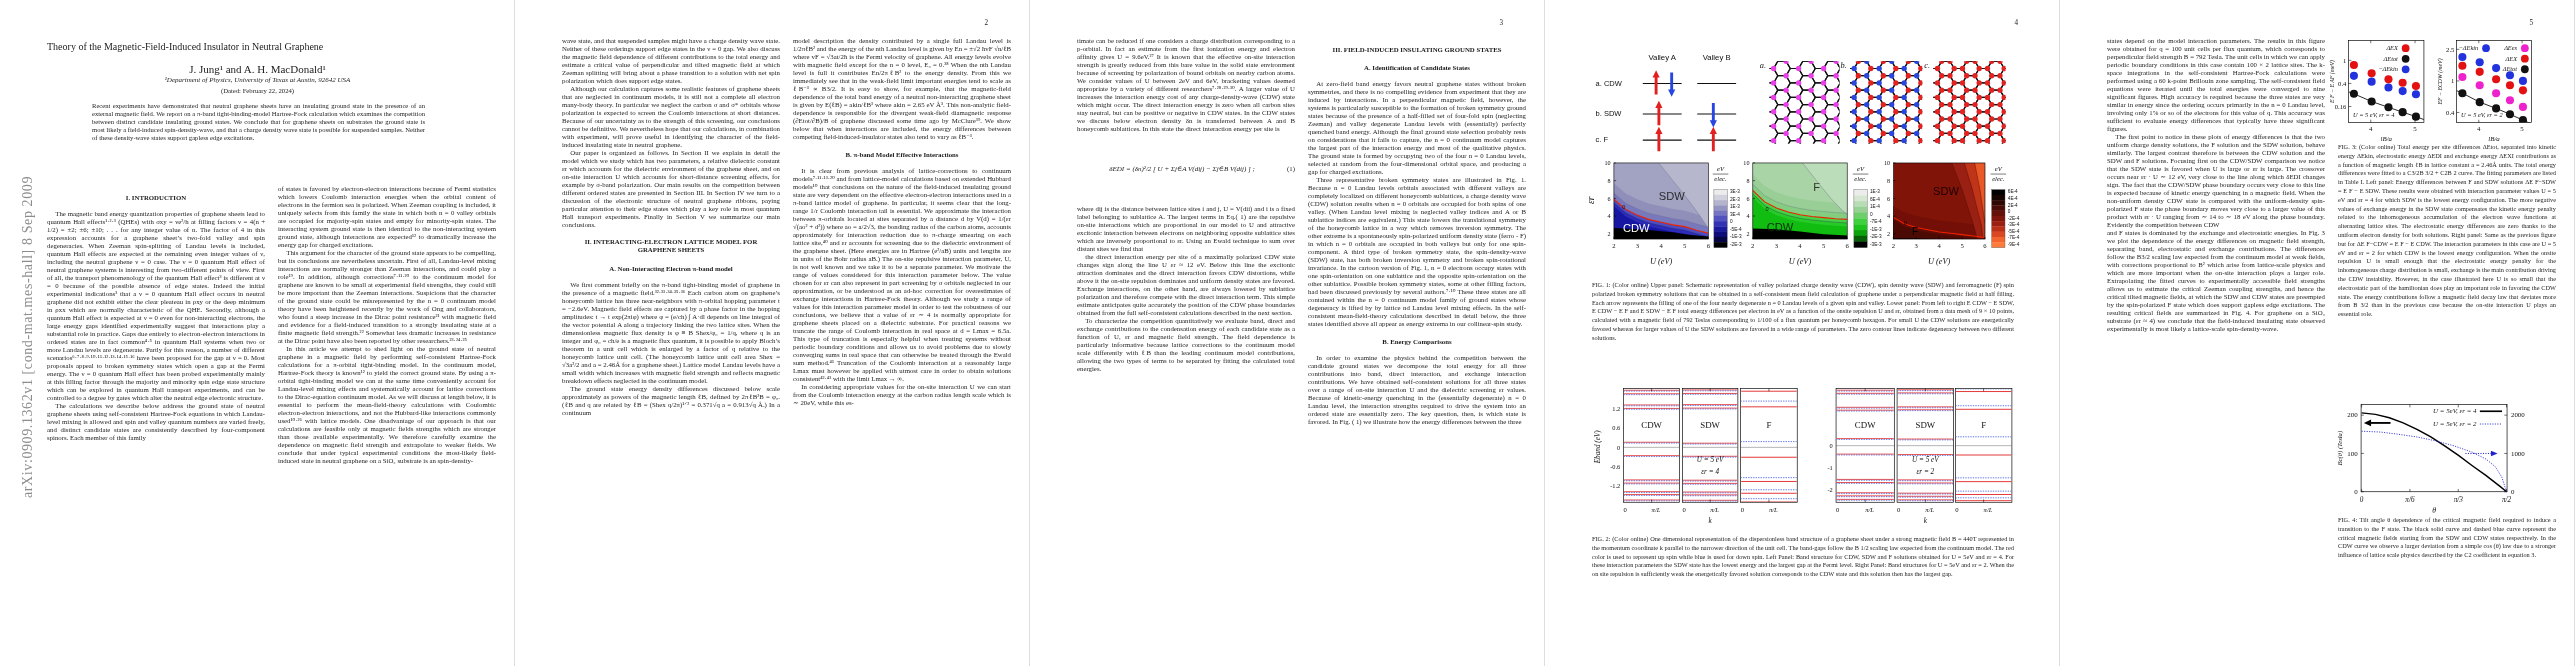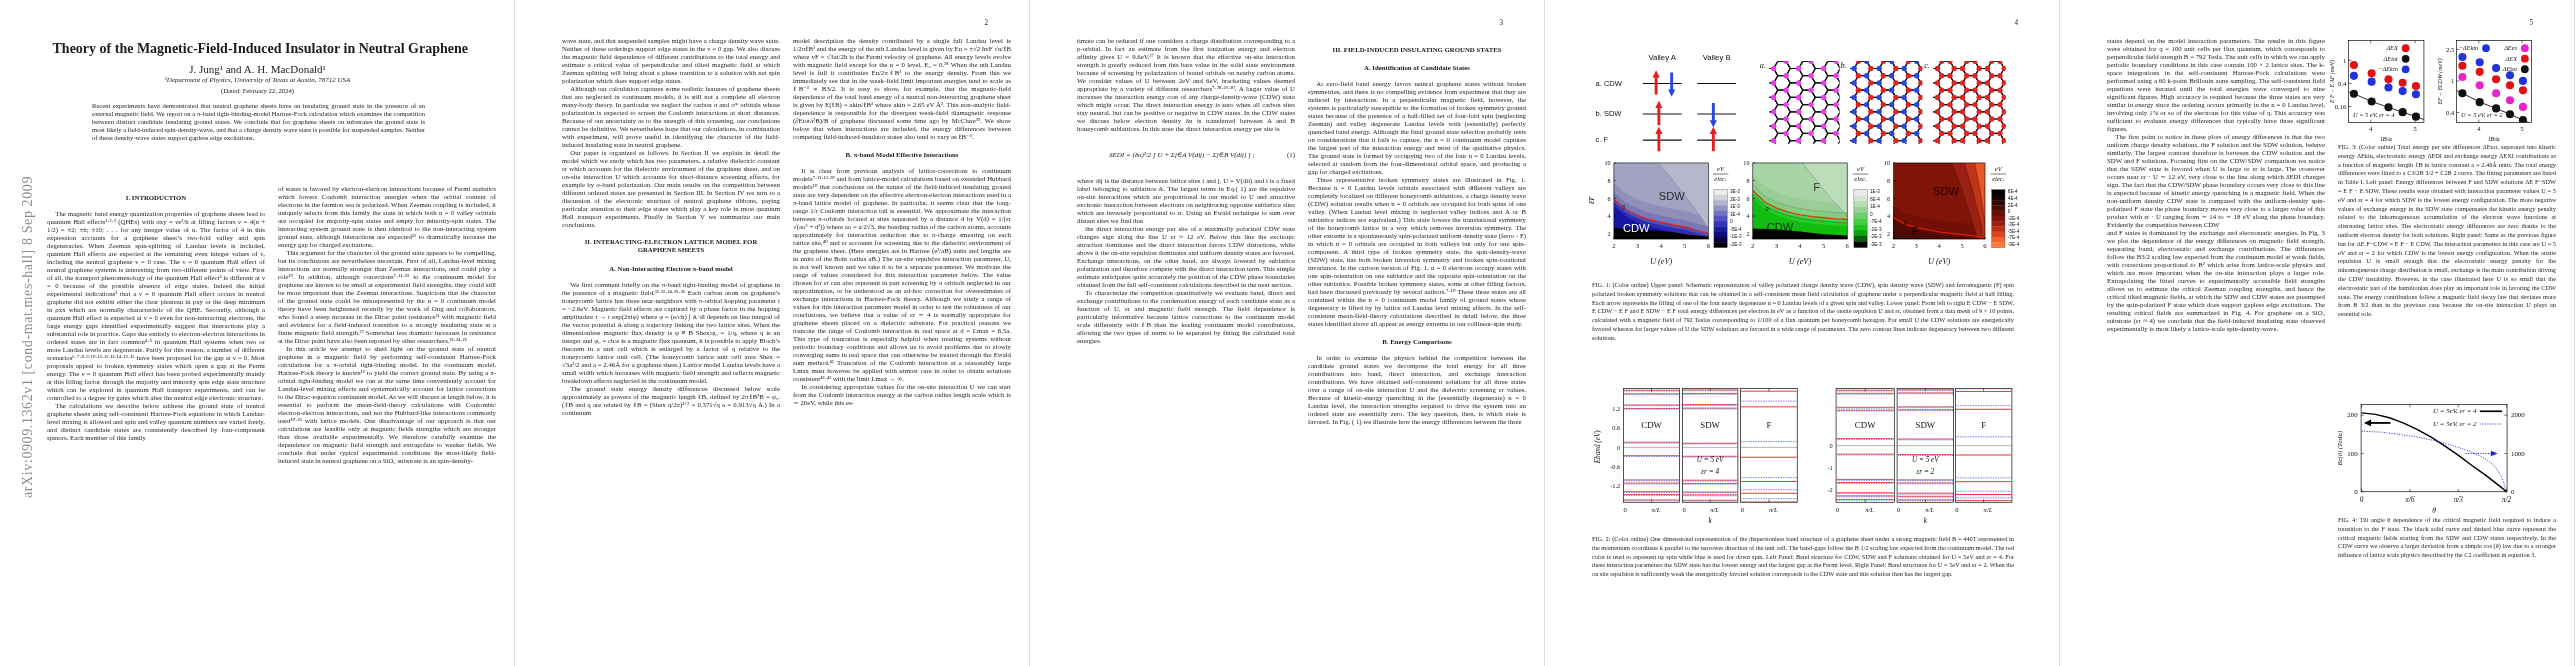--- a/index.html
+++ b/index.html
@@ -1,48 +1,48 @@
 <!DOCTYPE html>
 <html style="font-size:9px"><head>
 <meta charset="utf-8">
 <style>
   html,body{margin:0;padding:0;background:#e9e9e9;}
   .canvas{position:relative;width:2576px;height:667px;display:flex;background:#fff;}
   .page{position:relative;width:515px;height:667px;background:#ffffff;border-right:0.6px solid #dedede;
         box-sizing:border-box;overflow:hidden;font-family:"Liberation Serif","DejaVu Serif",serif;color:#1c1c1c;}
   .stamp{position:absolute;left:-183px;top:329px;width:422px;text-align:center;color:#8d8d8d;
          font-size:14px;transform:rotate(-90deg);font-family:"Liberation Serif",serif;letter-spacing:0.6px;}
-  .title{position:absolute;top:41px;left:47px;width:421px;text-align:right;font-weight:bold;font-size:14px;}
+  .title{position:absolute;top:41px;left:47px;width:421px;text-align:left;font-weight:normal;font-size:10px;}
   .authors{position:absolute;top:63px;left:47px;width:421px;text-align:center;font-size:11px;}
   .affil{position:absolute;top:76px;left:47px;width:421px;text-align:center;font-style:italic;font-size:7px;}
   .dated{position:absolute;top:87px;left:47px;width:421px;text-align:center;font-size:6.7px;}
   .abstract{position:absolute;top:102px;left:92px;width:333px;font-size:6.6px;line-height:8px;text-align:justify;}
   .pagenum{position:absolute;top:19px;right:41px;font-size:7.2px;}
   .col{position:absolute;width:218px;text-align:justify;overflow:hidden;}
   .para{font-size:6.8px;line-height:8px;text-indent:8.3px;margin:0;}
   .para0{text-indent:0;}
   .h1{font-size:6.8px;font-weight:bold;text-align:center;margin:9px 10px 7.8px 10px;line-height:8.3px;}
   .h2{font-size:6.8px;font-weight:bold;text-align:center;margin:10px 13.3px 7.8px 13.3px;line-height:8.3px;}
-  .eqrow{display:flex;align-items:flex-start;margin:18px 0;}
+  .eqrow{display:flex;align-items:flex-start;margin:32px 0;}
   .eqbody{flex:1;text-align:center;font-style:italic;font-size:7px;}
   .eqno{font-size:6.8px;}
   .caption{position:absolute;font-size:6.3px;line-height:8.8px;text-align:justify;}
   svg{position:absolute;overflow:visible;}
   text{user-select:none;}
 </style>
 </head>
 <body>
 
 <div class="canvas">
 
   <div class="page">
     <div class="stamp">arXiv:0909.1362v1  [cond-mat.mes-hall]  8 Sep 2009</div>
     <div class="title">Theory of the Magnetic-Field-Induced Insulator in Neutral Graphene</div>
     <div class="authors">J. Jung¹ and A. H. MacDonald¹</div>
-    <div class="affil">¹Department of Physics, University of Texas at Austin, 78712 USA</div>
+    <div class="affil">¹Department of Physics, University of Texas at Austin, 92642 USA</div>
     <div class="dated">(Dated: February 22, 2024)</div>
     <div class="abstract">Recent experiments have demonstrated that neutral graphene sheets have an insulating ground state in the presence of an external magnetic field.  We report on a π-band tight-binding-model Hartree-Fock calculation which examines the competition between distinct candidate insulating ground states.  We conclude that for graphene sheets on substrates the ground state is most likely a field-induced spin-density-wave, and that a charge density wave state is possible for suspended samples. Neither of these density-wave states support gapless edge excitations.</div>
     <div class="col" style="left:47px;top:185px;height:389px;">
         <div class="h1">I.   INTRODUCTION</div>
         <p class="para">The magnetic band energy quantization properties of graphene sheets lead to quantum Hall effects¹·²·³ (QHEs) with σxy = νe²/h at filling factors ν = 4(n + 1/2) = ±2; ±6; ±10; . . .  for any integer value of n.  The factor of 4 in this expression accounts for a graphene sheet’s two-fold valley and spin degeneracies.  When Zeeman spin-splitting of Landau levels is included, quantum Hall effects are expected at the remaining even integer values of ν, including the neutral graphene ν = 0 case.  The ν = 0 quantum Hall effect of neutral graphene systems is interesting from two-different points of view.  First of all, the transport phenomenology of the quantum Hall effect³ is different at ν = 0 because of the possible absence of edge states.  Indeed the initial experimental indications³ that a ν = 0 quantum Hall effect occurs in neutral graphene did not exhibit either the clear pleateau in ρxy or the deep minimum in ρxx which are normally characteristic of the QHE.  Secondly, although a quantum Hall effect is expected at ν = 0 even for non-interacting electrons, the large energy gaps identified experimentally suggest that interactions play a substantial role in practice.  Gaps due entirely to electron-electron interactions in ordered states are in fact common⁴·⁵ in quantum Hall systems when two or more Landau levels are degenerate.  Partly for this reason, a number of different scenarios⁶·⁷·⁸·⁹·¹⁰·¹¹·¹²·¹³·¹⁴·¹⁵·¹⁶ have been proposed for the gap at ν = 0.  Most proposals appeal to broken symmetry states which open a gap at the Fermi energy.  The ν = 0 quantum Hall effect has been probed experimentally mainly at this filling factor through the majority and minority spin edge state structure which can be explored in quantum Hall transport experiments, and can be controlled to a degree by gates which alter the neutral edge electronic structure.</p>
         <p class="para">The calculations we describe below address the ground state of neutral graphene sheets using self-consistent Hartree-Fock equations in which Landau-level mixing is allowed and spin and valley quantum numbers are varied freely, and distinct candidate states are consistently described by four-component spinors.  Each member of this family</p>
       </div>
     <div class="col" style="left:278px;top:185px;height:389px;">
         <p class="para para0">of states is favored by electron-electron interactions because of Fermi statistics which lowers Coulomb interaction energies when the orbital content of electrons in the fermion sea is polarized.  When Zeeman coupling is included, it uniquely selects from this family the state in which both n = 0 valley orbitals are occupied for majority-spin states and empty for minority-spin states.  The interacting system ground state is then identical to the non-interacting system ground state, although interactions are expected¹² to dramatically increase the energy gap for charged excitations.</p>
         <p class="para">This argument for the character of the ground state appears to be compelling, but its conclusions are nevertheless uncertain.  First of all, Landau-level mixing interactions are normally stronger than Zeeman interactions, and could play a role¹⁹.  In addition, although corrections⁷·¹¹·²⁰ to the continuum model for graphene are known to be small at experimental field strengths, they could still be more important than the Zeeman interactions.  Suspicions that the character of the ground state could be misrepresented by the n = 0 continuum model theory have been heightened recently by the work of Ong and collaborators, who found a steep increase in the Dirac point resistance²¹ with magnetic field and evidence for a field-induced transition to a strongly insulating state at a finite magnetic field strength.²² Somewhat less dramatic increases in resistance at the Dirac point have also been reported by other researchers.²³·²⁴·²⁵</p>

